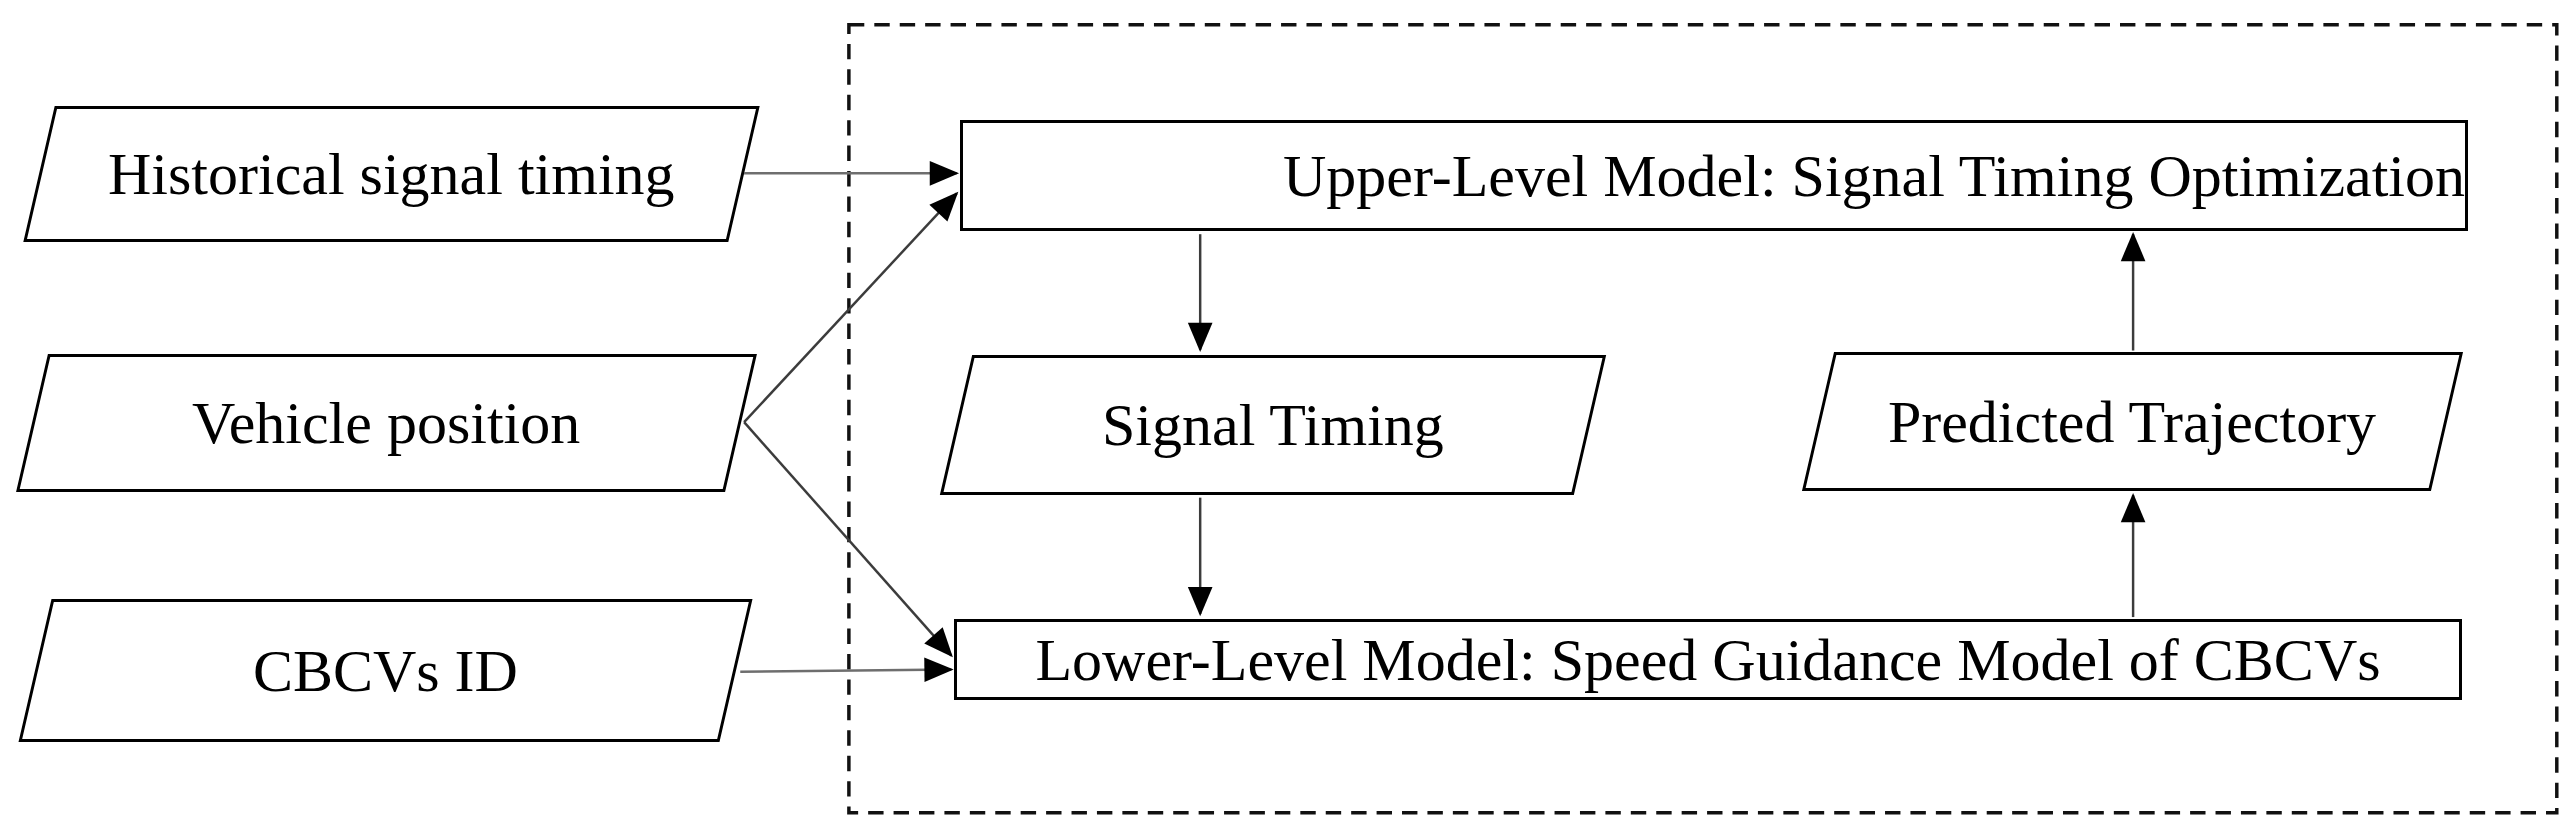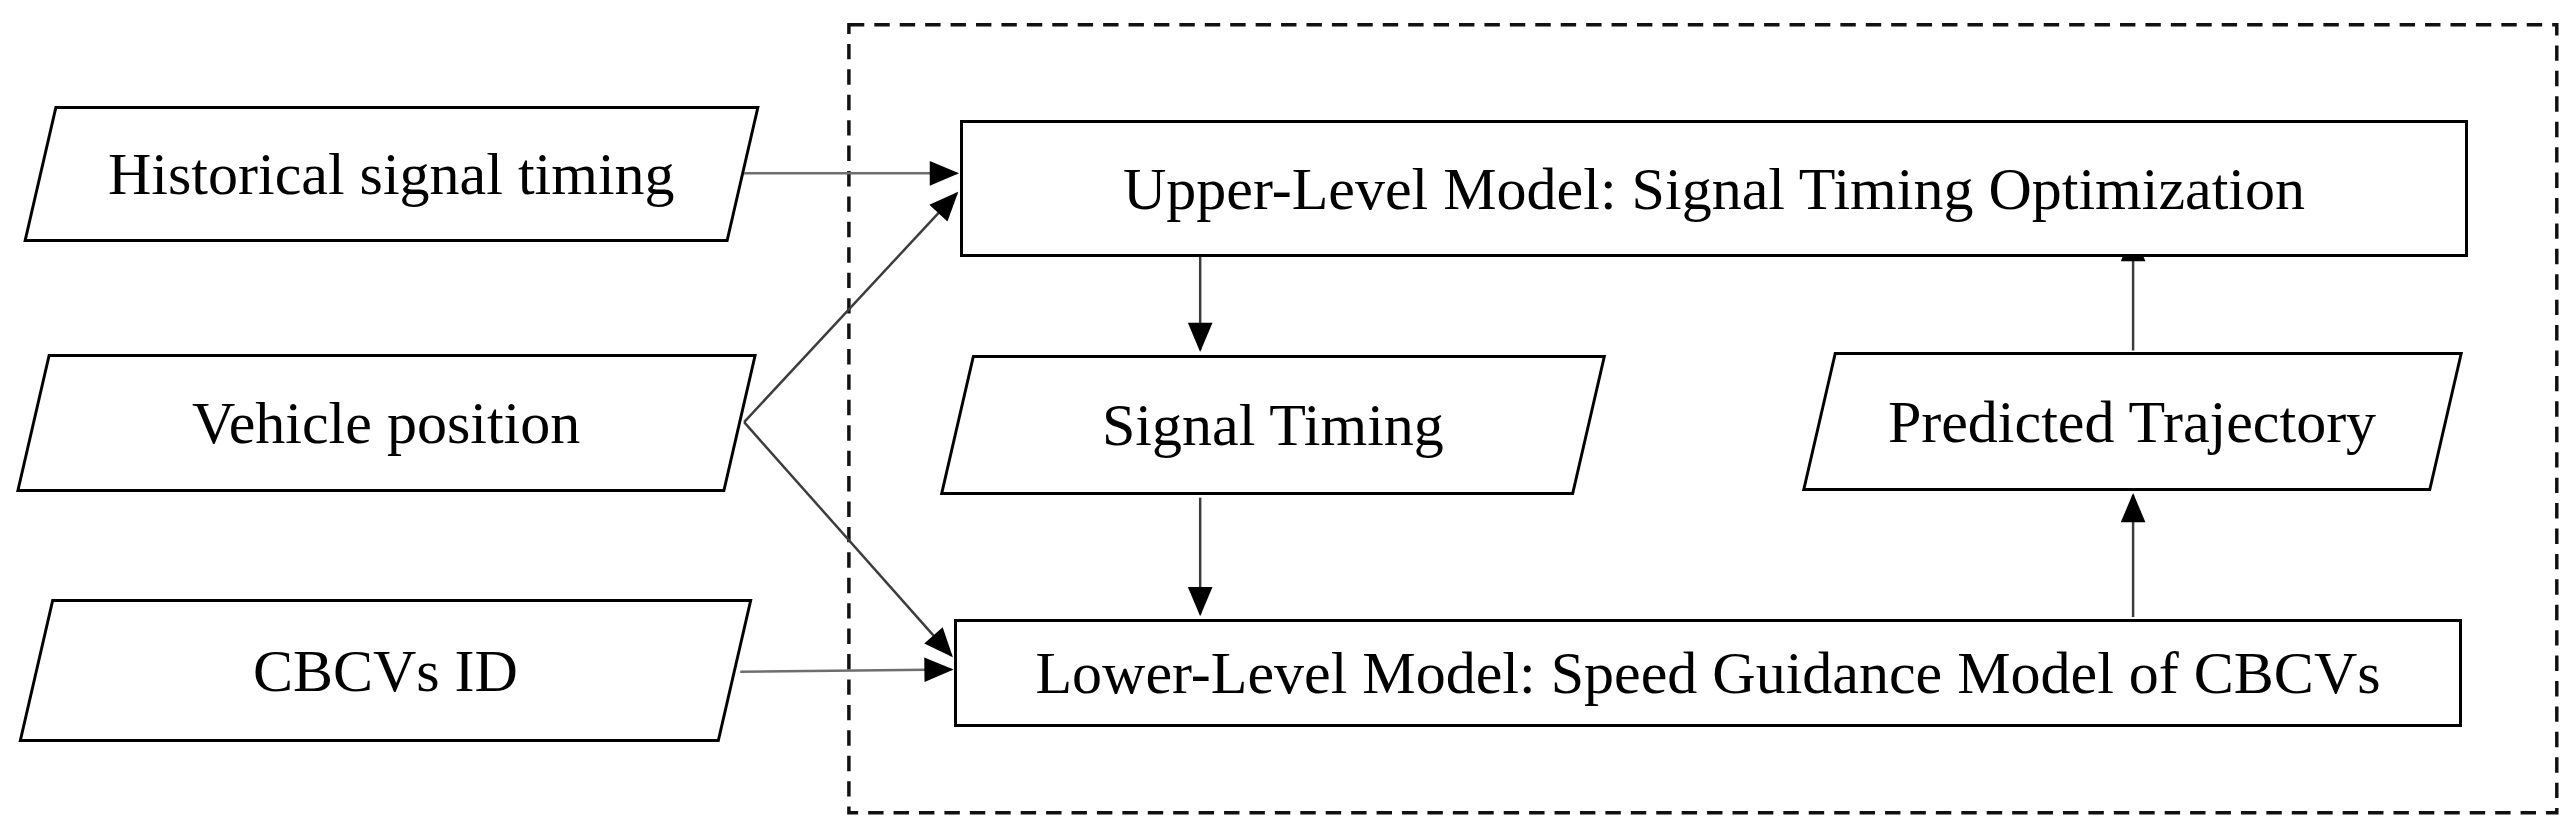--- a/index.html
+++ b/index.html
@@ -44,22 +44,22 @@
     transform: skewX(13deg);
   }
   
   .n-hist    { left: 39px;   top: 106px; width: 705px;  height: 136px; }
   .n-veh     { left: 32px;   top: 354px; width: 709px;  height: 138px; }
   .n-cbcv    { left: 35px;   top: 599px; width: 701px;  height: 143px; }
   
   .n-sig     { left: 956px; top: 355px; width: 634px;  height: 140px; }
   .n-pred    { left: 1818px; top: 352px; width: 629px;  height: 139px; }
   
-  .n-upper   { left: 960px; top: 120px; width: 1508px; height: 137px; }
-  .n-lower   { left: 954px; top: 619px; width: 1508px; height: 108px; }
+  .n-upper   { left: 960px; top: 120px; width: 1508px; height: 111px; justify-content: flex-end; }
+  .n-lower   { left: 954px; top: 619px; width: 1508px; height: 81px; }
 </style>
 </head>
 <body>
 
 <div class="canvas">
 
   <svg class="wires" width="2576" height="832" viewBox="0 0 3342 1080">
     <defs>
       <marker id="ah" markerUnits="userSpaceOnUse" markerWidth="44" markerHeight="40" refX="36" refY="17" orient="auto">
         <path d="M1,1 L39,17 L1,33 Z" fill="#000000" stroke="none"></path>

